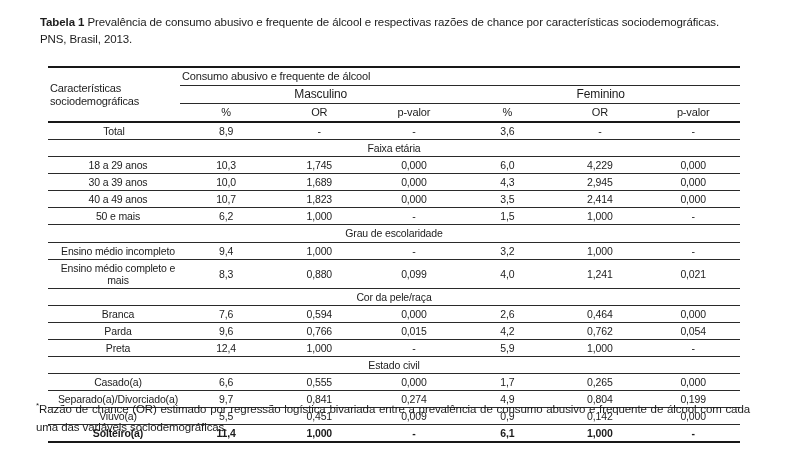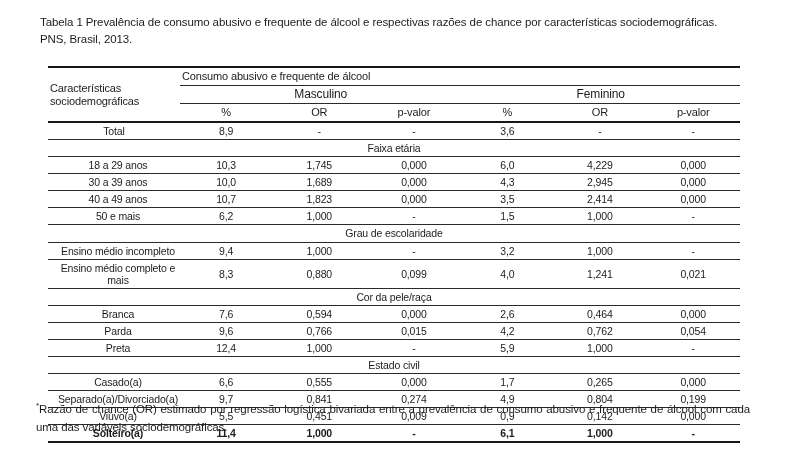--- a/index.html
+++ b/index.html
@@ -10,21 +10,21 @@
     color: #1c1c1c;
     overflow: hidden;
     position: relative;
   }
   .title {
     position: absolute;
     left: 40px; top: 14px; width: 706px;
     font-size: 11.5px; line-height: 1.5;
     letter-spacing: -0.1px;
   }
-  .title b { font-weight: normal; text-align: right; }
+  .title b { font-weight: bold; text-align: right; }
   table.stats {
     position: absolute;
     left: 48px; top: 66px;
     width: 692px;
     border-collapse: collapse;
     font-size: 10.5px;
     letter-spacing: -0.15px;
     border-top: 2px solid #181818;
   }
   table.stats th, table.stats td {

